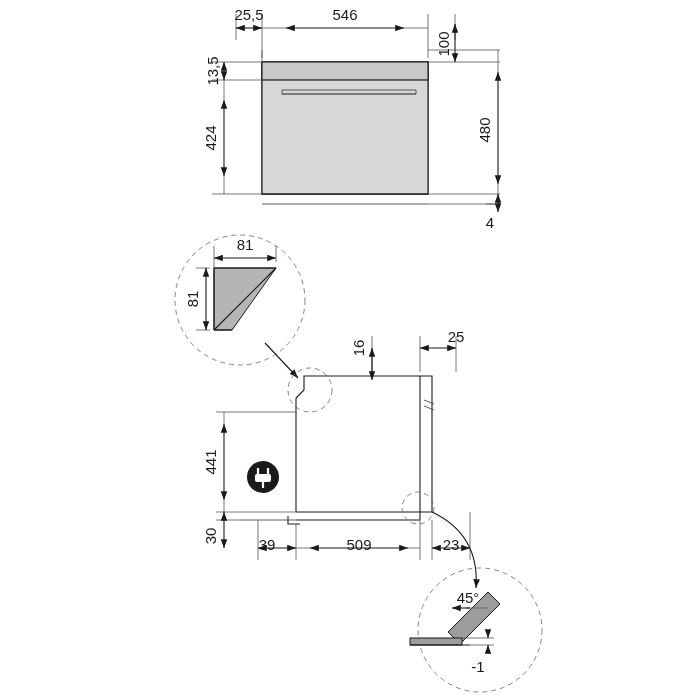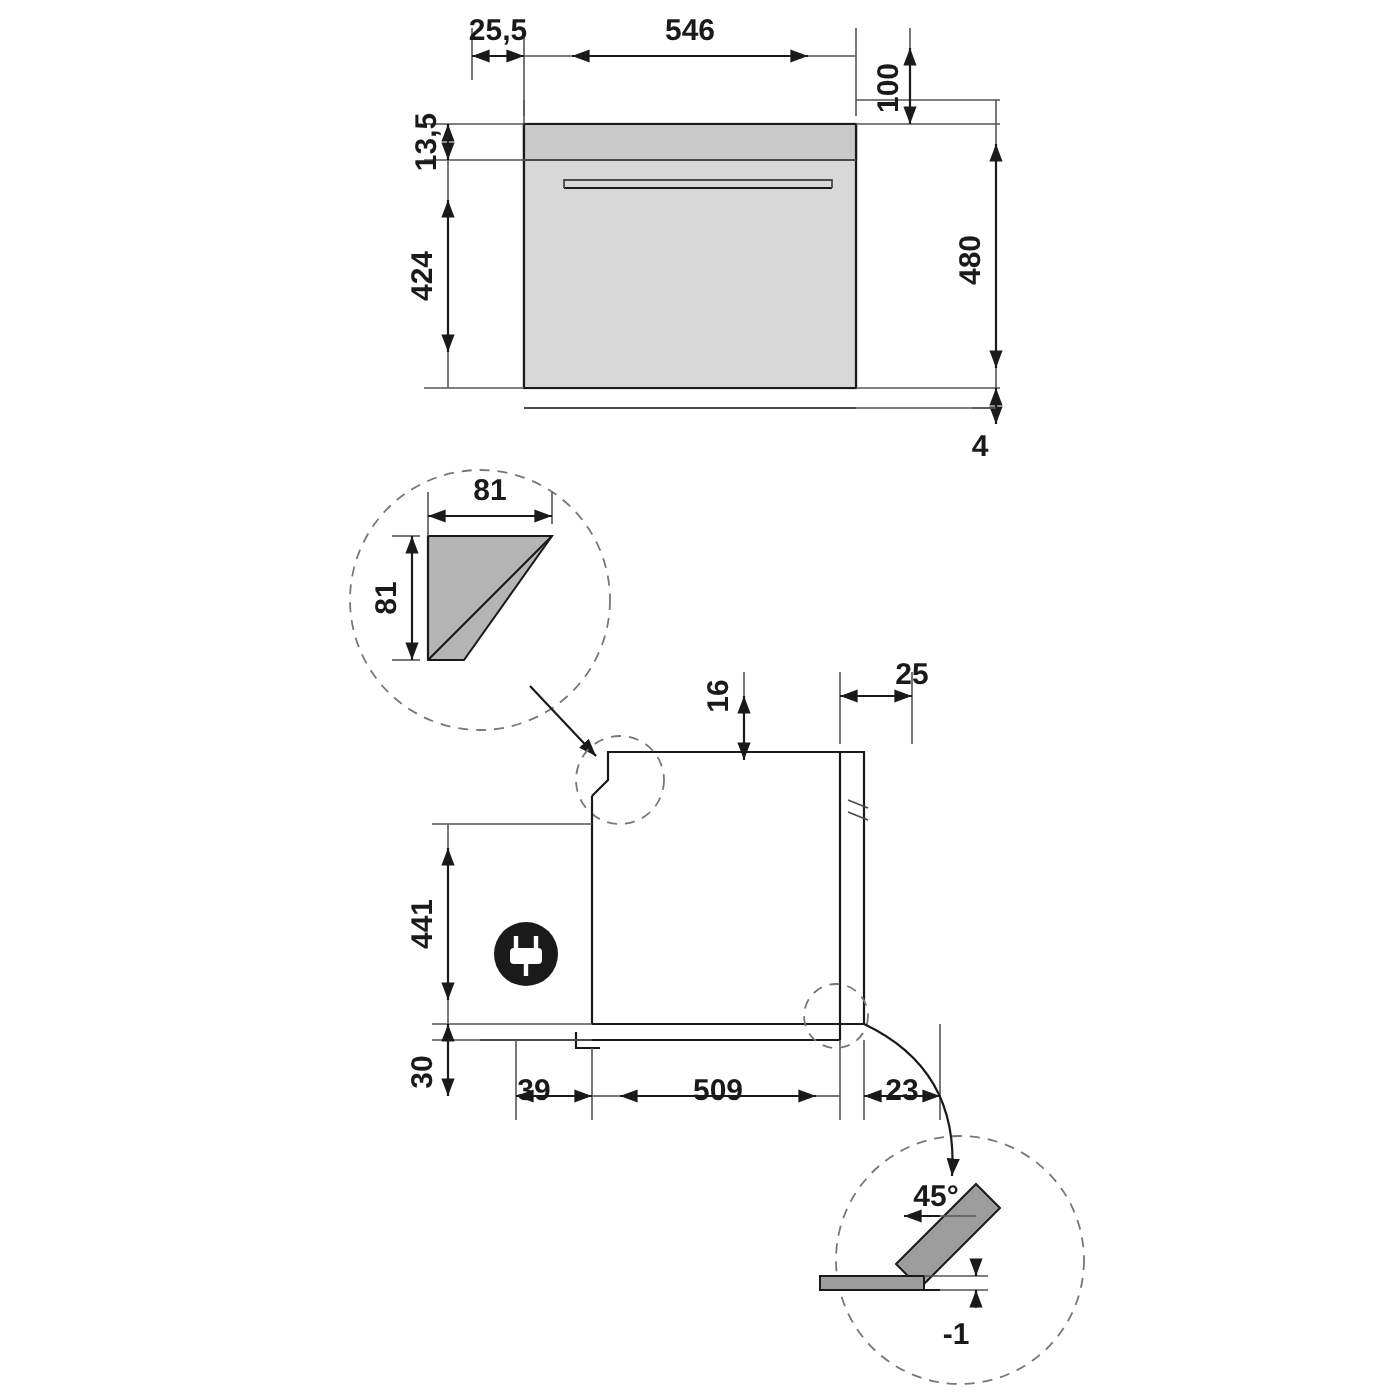--- a/index.html
+++ b/index.html
@@ -9,21 +9,20 @@
   }
   body {
     font-family: "Liberation Sans", sans-serif;
   }
   #stage {
     position: relative;
     width: 700px;
     height: 700px;
     background: #ffffff;
     overflow: hidden;
-    font-weight: bold;
   }
   svg#drawing {
     position: absolute;
     left: 0;
     top: 0;
     width: 700px;
     height: 700px;
   }
   .dim-text {
     font-family: "Liberation Sans", sans-serif;

